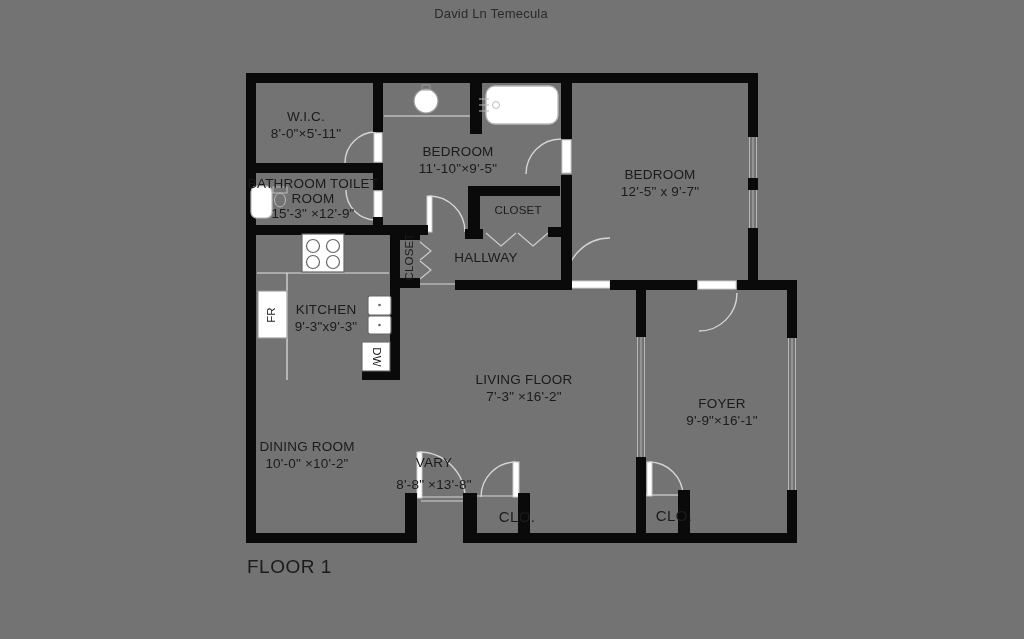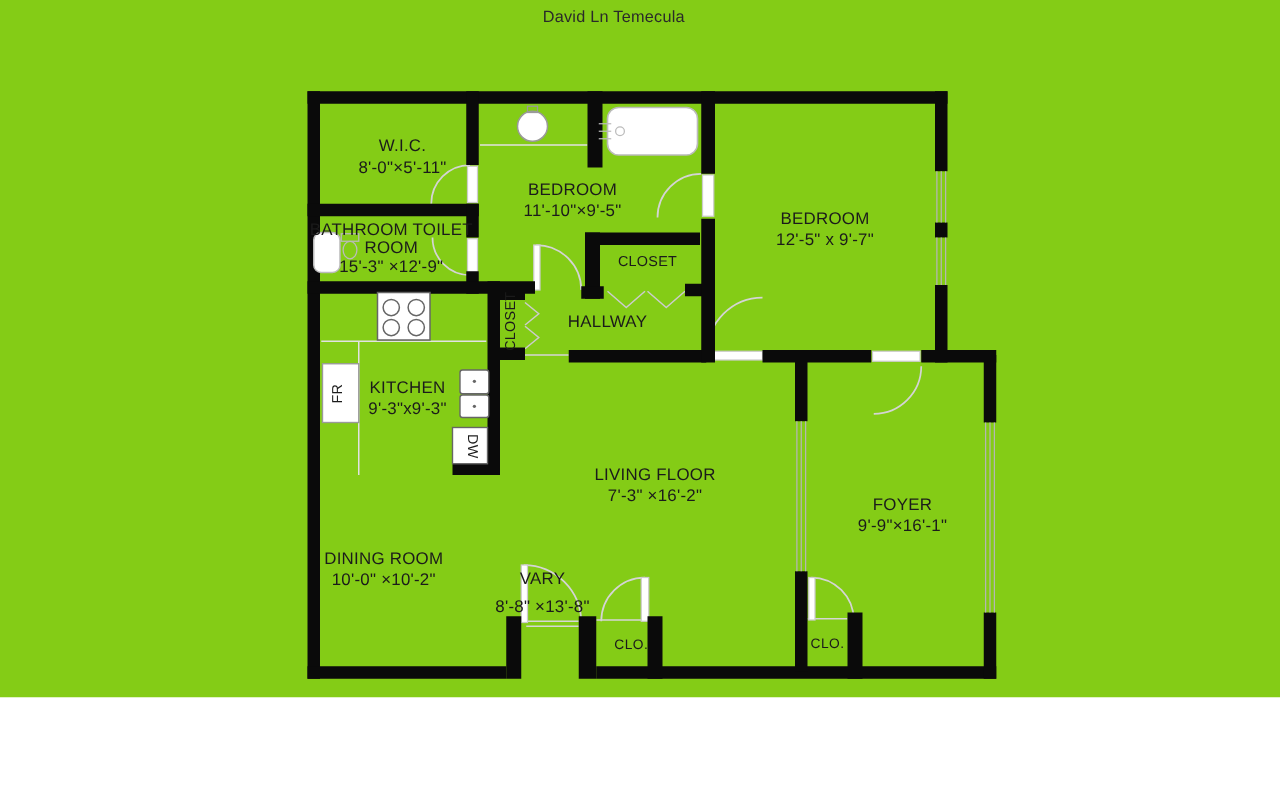--- a/index.html
+++ b/index.html
@@ -1,31 +1,31 @@
 <!DOCTYPE html>
 <html><head>
 <meta charset="utf-8">
 <style>
   html,body{margin:0;padding:0;background:#ffffff;}
   .page{
-    position:relative;width:1024px;height:558px;background:#84cc16;overflow:hidden;
+    position:relative;width:1024px;height:639px;background:#737373;overflow:hidden;
     font-family:"Liberation Sans", sans-serif;color:#1b1b1b;
   }
   .plan-svg{position:absolute;left:0;top:0;z-index:1;}
   .lbl{
     position:absolute;z-index:2;transform:translate(-50%,-50%);
     text-align:center;white-space:nowrap;line-height:1.25;
     font-size:13.5px;letter-spacing:.2px;color:#1b1b1b;
   }
   .lbl .dims{display:block;}
   .lbl .nm{display:block;}
   .rot-ccw{transform:translate(-50%,-50%) rotate(-90deg);}
   .rot-cw{transform:translate(-50%,-50%) rotate(90deg);}
   .small{font-size:11.5px;}
-  .tiny{font-size:11px;letter-spacing:.4px;}
+  .tiny{font-size:15px;letter-spacing:.4px;margin-left:12px;}
   .wrap{white-space:normal;width:142px;line-height:1.1;}
   .title{font-size:13px;color:#2a2a2a;}
   .floor{font-size:19px;transform:translate(0,-50%);letter-spacing:.5px;}
   .disclaimer{font-weight:bold;font-size:12.5px;letter-spacing:.2px;color:#111;}
   .foyer-lbl{line-height:1.6;}
 </style>
 </head>
 <body>
 
 <div class="page">
@@ -181,21 +181,21 @@
       </g>
       <rect x="258" y="291" width="29" height="47" fill="#ffffff" stroke="#9a9a9a" stroke-width="1.1"></rect>
       <rect x="362" y="342" width="28" height="29" fill="#ffffff" stroke="#666666" stroke-width="1.1"></rect>
     </g>
   </svg>
 
   <div class="lbl title" style="left:491px;top:14px;">
     <span>David Ln Temecula</span>
   </div>
 
-  <div class="lbl" style="left:322px;top:126px;">
+  <div class="lbl" style="left:306px;top:126px;">
     <span class="nm">W.I.C.</span>
     <span class="dims">8'-0"×5'-11"</span>
   </div>
 
   <div class="lbl wrap" style="left:313px;top:199px;">
     <span class="nm">BATHROOM TOILET ROOM</span>
     <span class="dims">15'-3" ×12'-9"</span>
   </div>
 
   <div class="lbl" style="left:458px;top:161px;">

